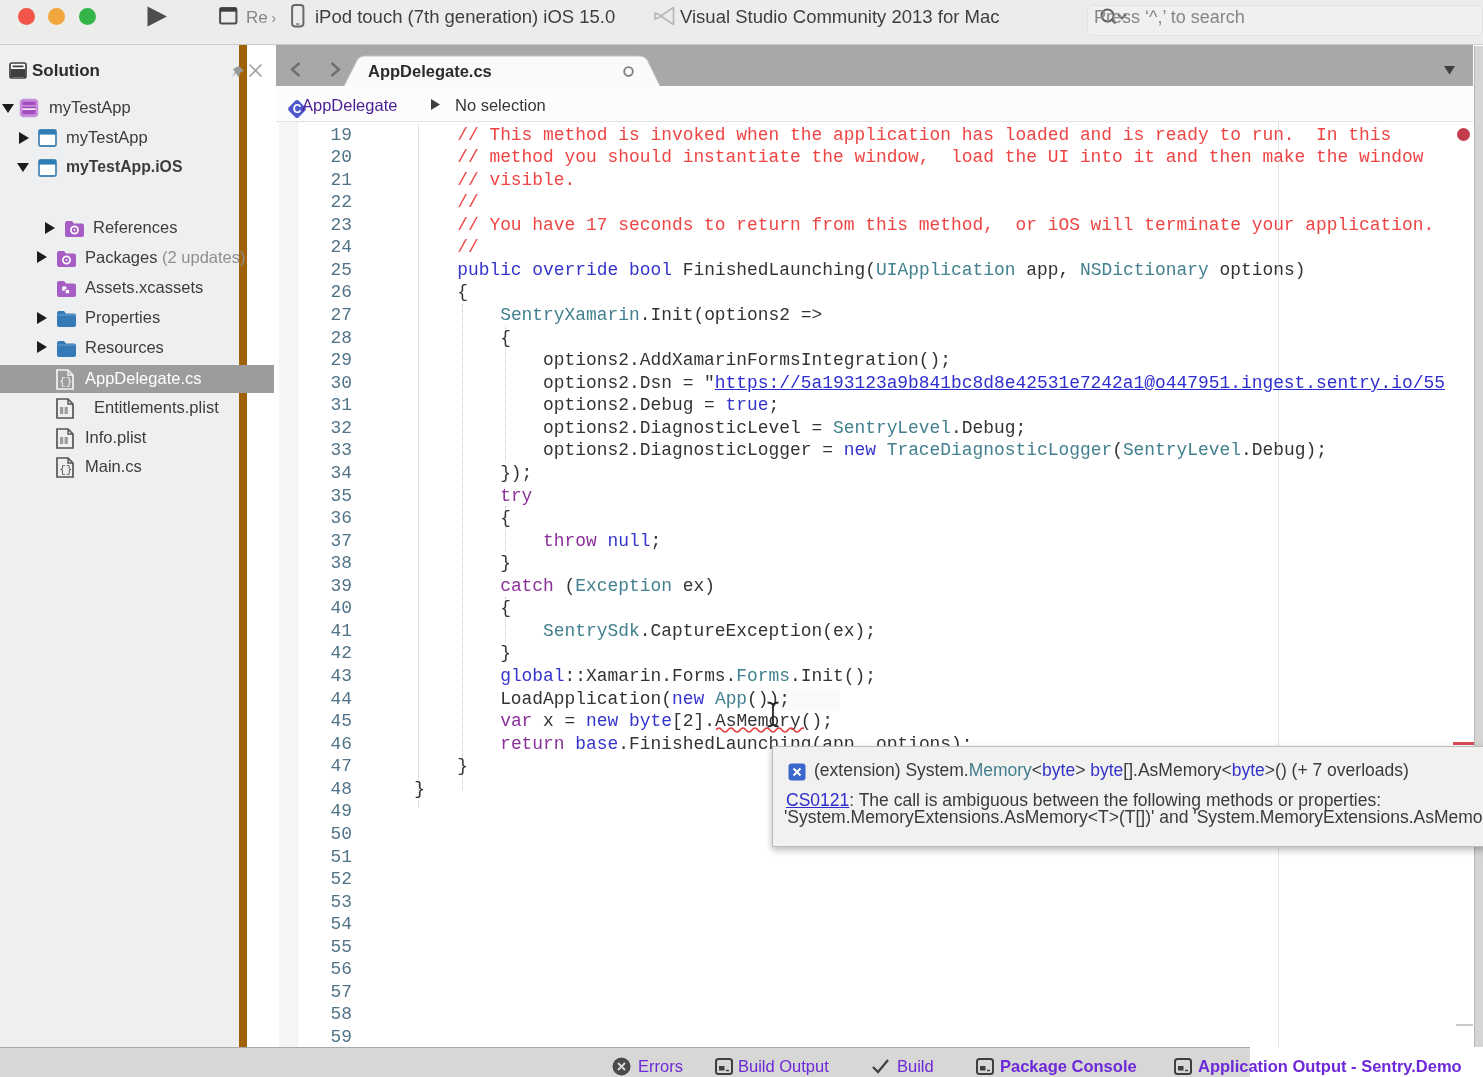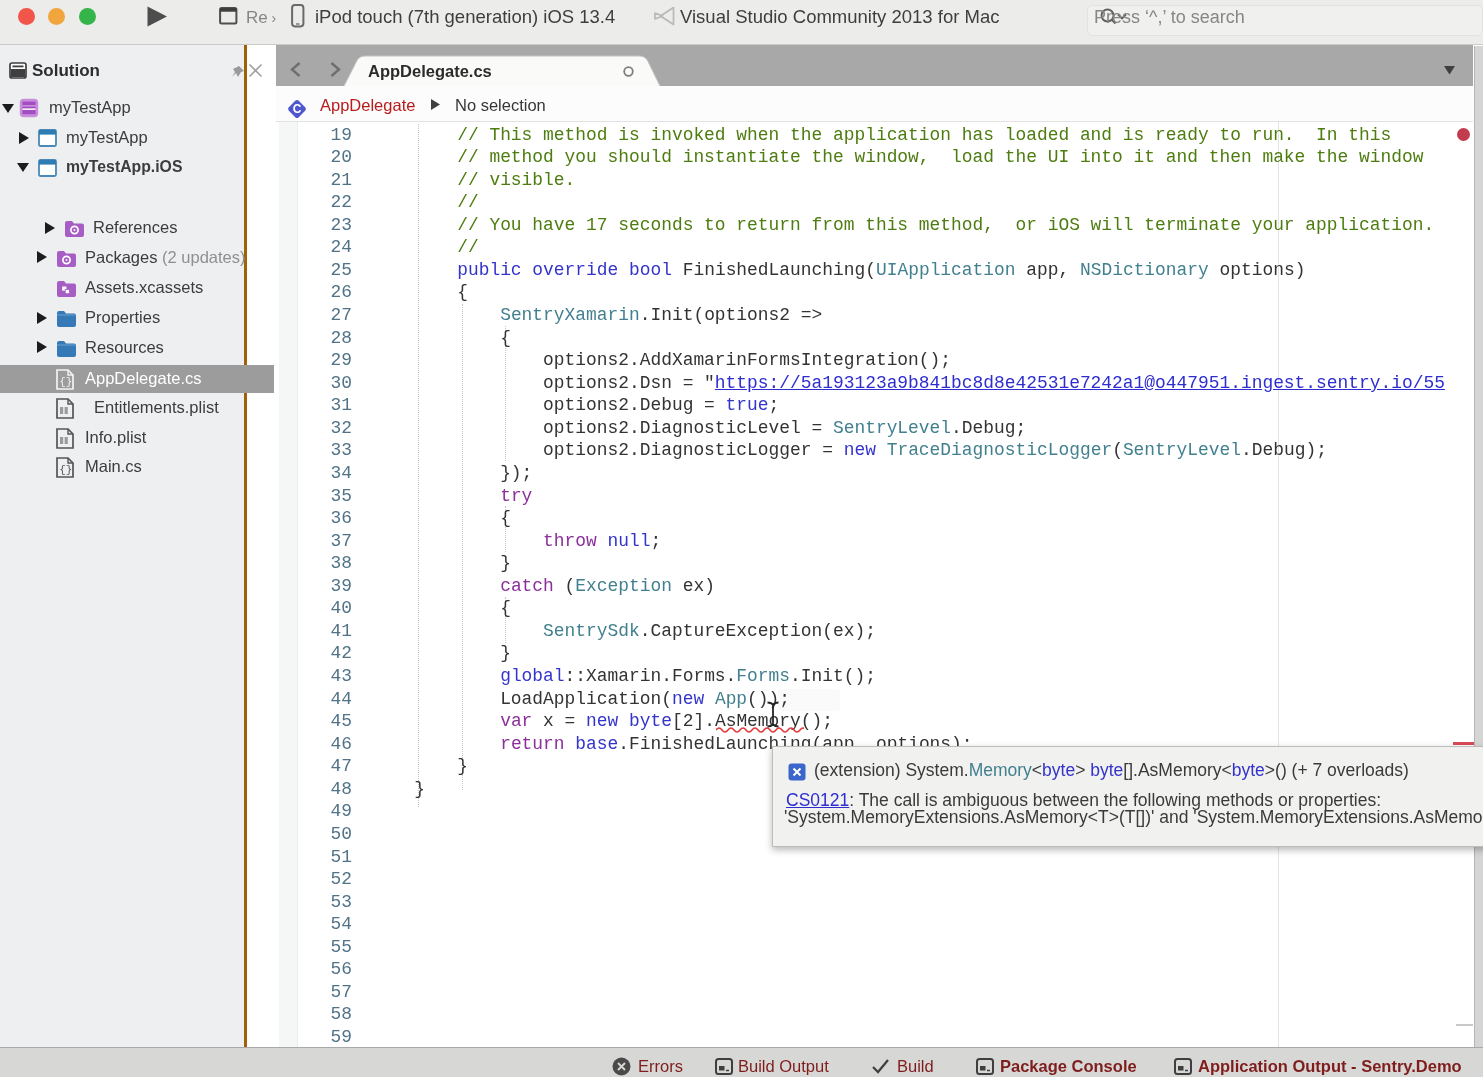--- a/index.html
+++ b/index.html
@@ -7,47 +7,47 @@
 body { position:relative; font-family:"Liberation Sans",sans-serif; background:#fff; }
 .abs { position:absolute; }
 
 
 #titlebar { position:absolute; left:0; top:0; width:1483px; height:45px; background:#ececeb; border-bottom:1px solid #cbcbca; }
 .light { position:absolute; top:8px; width:17px; height:17px; border-radius:50%; }
 .tl-txt { position:absolute; top:6px; font-size:18.5px; color:#3e3e3e; white-space:nowrap; }
 .gray { color:#868686; }
 
 
-#sidebar { position:absolute; left:0; top:45px; width:247px; height:1002px; background:#edeff0; border-right:3px solid #a16207; }
+#sidebar { position:absolute; left:0; top:45px; width:247px; height:1002px; background:#edeff0; border-right:8px solid #a16207; }
 .trow { position:absolute; left:0; width:274px; height:30px; font-size:16.5px; color:#3c3c3c; white-space:nowrap; }
 .trow .lbl { position:absolute; top:5px; }
 .arr-r { position:absolute; width:0; height:0; border-left:10px solid #1c1c1c; border-top:6.5px solid transparent; border-bottom:6.5px solid transparent; top:8.5px; }
 .arr-d { position:absolute; width:0; height:0; border-top:9.5px solid #1c1c1c; border-left:6px solid transparent; border-right:6px solid transparent; top:10.5px; }
 
 
 #tabstrip { position:absolute; left:276px; top:45px; width:1197px; height:41px; background:#a8a8a8; }
 #breadcrumb { position:absolute; left:276px; top:86px; width:1197px; height:36px; background:#fcfcfc; border-bottom:1px solid #e2e2e2; }
 #rightstrip { position:absolute; left:1474px; top:46px; width:9px; height:1001px; background:#d5d5d3; border-left:1px solid #b5b5b5; }
 
 
 #codearea { position:absolute; left:276px; top:122px; width:1198px; height:925px; background:#ffffff; overflow:hidden; }
 #gutter { position:absolute; left:0px; top:1.5px; width:76px; text-align:right; font:17.9px/22.56px "Liberation Mono",monospace; color:#517387; }
 #code { position:absolute; left:95.3px; top:1.5px; font:17.9px/22.56px "Liberation Mono",monospace; color:#333333; white-space:pre; }
-.c { color:#4d7c0f; }
+.c { color:#ef4444; }
 .k { color:#3434cd; }
 .pk { color:#8b2f9b; }
 .t { color:#42808f; }
 .u { color:#2d2dd0; text-decoration:underline;margin-top:48px; }
 .guide { position:absolute; width:1px; border-left:1px dotted #c5c5c5; }
 
 
 #tooltip { position:absolute; left:772px; top:746px; width:715px; height:101px; background:#f1f1ef; border:1px solid #bdbdbd; box-shadow:0 3px 7px rgba(0,0,0,0.28); font-size:17.5px; color:#3a3a3a; z-index:30; white-space:nowrap; line-height:1; }
 
 
-#bottombar { position:absolute; left:0; top:1047px; width:1483px; height:30px; background:#d7d7d5; border-top:1px solid #a9a9a9; font-size:16.5px; color:#7f1d1d; }
+#bottombar { position:absolute; left:0; top:1047px; width:1250px; height:30px; background:#d7d7d5; border-top:1px solid #a9a9a9; font-size:16.5px; color:#6d28d9; }
 .bitem { position:absolute; top:9px; white-space:nowrap; }
 .bbold { font-weight:bold; }
 </style>
 </head>
 <body>
 
 <div id="titlebar">
   <div class="light" style="left:18px; background:#f25549;"></div>
   <div class="light" style="left:48px; background:#f0a63d;"></div>
   <div class="light" style="left:79px; background:#35b449;"></div>
@@ -56,21 +56,21 @@
     </svg>
   <svg class="abs" style="left:219px; top:7px;" width="19" height="18">
       <rect x="1.1" y="1.1" width="16.3" height="15.3" rx="1.5" fill="none" stroke="#4e4e4e" stroke-width="2"></rect>
       <rect x="1.1" y="1.1" width="16.3" height="3.6" fill="#3e3e3e"></rect>
     </svg>
   <div class="tl-txt gray" style="left:246px; font-size:17px; top:7.5px;">Re<span style="font-size:14px;">&nbsp;›</span></div>
   <svg class="abs" style="left:291px; top:4px;" width="14" height="24">
       <rect x="1.1" y="1.1" width="11.3" height="21.3" rx="2.8" fill="none" stroke="#6a6a6a" stroke-width="2"></rect>
       <rect x="5" y="19" width="3.5" height="2.2" fill="#9a9a9a"></rect>
     </svg>
-  <div class="tl-txt" style="left:315px;">iPod touch (7th generation) iOS 13.4</div>
+  <div class="tl-txt" style="left:315px;">iPod touch (7th generation) iOS 15.0</div>
   <svg class="abs" style="left:653px; top:4px;" width="24" height="24">
       <path d="M2,9 L9.5,12 L2,15 Z" fill="none" stroke="#b9b9b9" stroke-width="1.7" stroke-linejoin="round"></path>
       <path d="M20.5,3.5 L7.5,12 L20.5,20.5 Z" fill="none" stroke="#b9b9b9" stroke-width="1.7" stroke-linejoin="round"></path>
     </svg>
   <div class="tl-txt" style="left:680px;">Visual Studio Community 2013 for Mac</div>
   <div class="abs" style="left:1087px; top:5px; width:396px; height:31px; background:#f0f0ef; border:1px solid #e2e2e1; border-radius:5px;"></div>
   <svg class="abs" style="left:1098px; top:7px;" width="30" height="21">
       <circle cx="9.5" cy="8.5" r="6" fill="none" stroke="#606060" stroke-width="1.9"></circle>
       <line x1="13.8" y1="12.8" x2="17.5" y2="16.5" stroke="#606060" stroke-width="2"></line>
       <path d="M20,7.5 l4,4 l4,-4" fill="none" stroke="#606060" stroke-width="1.9"></path>
@@ -231,21 +231,21 @@
     </svg>
 </div>
 
 <div id="breadcrumb">
   <svg class="abs" style="left:11px; top:12.5px;" width="20" height="20">
       <g transform="rotate(45 10 10)">
         <rect x="3" y="3" width="14" height="14" rx="2.5" fill="#4e57cd"></rect>
       </g>
       <text x="10" y="14.2" text-anchor="middle" font-family="Liberation Sans,sans-serif" font-size="12px" font-weight="bold" fill="#ffffff">C</text>
     </svg>
-  <div class="abs" style="left:44px; top:9.5px; font-size:16.5px; color:#b91c1c;">AppDelegate</div>
+  <div class="abs" style="left:26px; top:9.5px; font-size:16.5px; color:#4c1d95;">AppDelegate</div>
   <svg class="abs" style="left:154px; top:13px;" width="11" height="12">
       <polygon points="1,0 10,5.5 1,11" fill="#3f3f3f"></polygon>
     </svg>
   <div class="abs" style="left:179px; top:9.5px; font-size:16.5px; color:#363636;">No selection</div>
 </div>
 
 <div id="codearea">
 <div class="guide" style="left:141.5px; top:2px;  height:683px;"></div>
 <div class="guide" style="left:185.5px; top:182px; height:486px;"></div>
 <div class="guide" style="left:228.5px; top:204px; height:135px;"></div>

